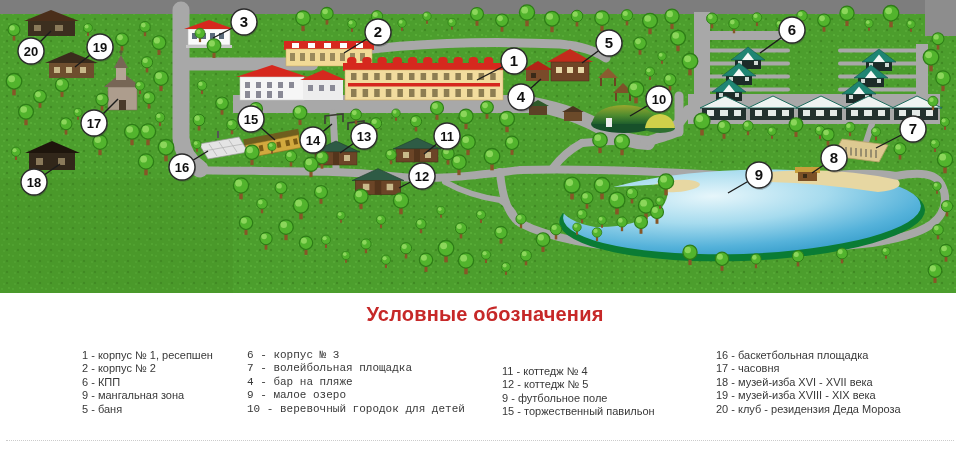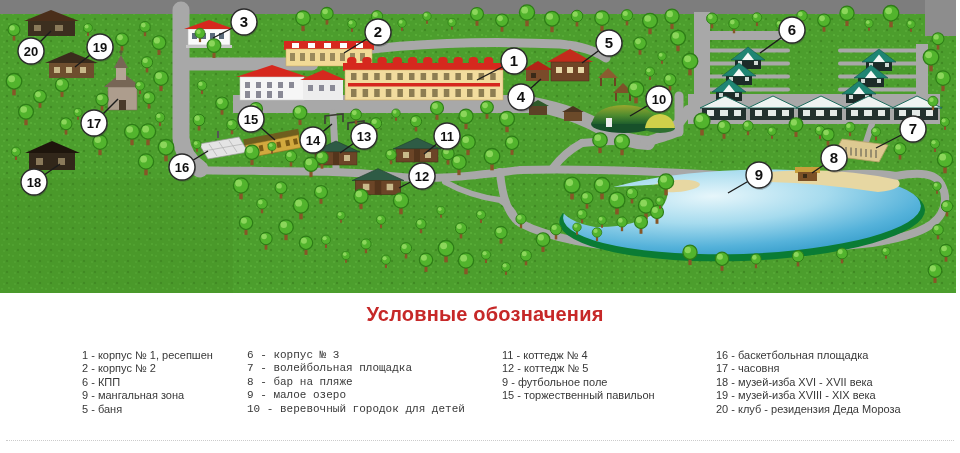--- a/index.html
+++ b/index.html
@@ -631,25 +631,25 @@
       <div class="lcol" style="left: 38px; margin-left: 44px;">
         <div class="litem">1 - корпус № 1, ресепшен</div>
         <div class="litem">2 - корпус № 2</div>
         <div class="litem">6 - КПП</div>
         <div class="litem">9 - мангальная зона</div>
         <div class="litem">5 - баня</div>
       </div>
       <div class="lcol" style="left: 247px; font-family: Liberation Mono, monospace;">
         <div class="litem">6 - корпус № 3</div>
         <div class="litem">7 - волейбольная площадка</div>
-        <div class="litem">8 - бар на пляже</div>
+        <div class="litem">4 - бар на пляже</div>
         <div class="litem">9 - малое озеро</div>
         <div class="litem">10 - веревочный городок для детей</div>
       </div>
-      <div class="lcol" style="left: 502px;">
+      <div class="lcol" style="left: 502px; margin-top: 16px;">
         <div class="litem">11 - коттедж № 4</div>
         <div class="litem">12 - коттедж № 5</div>
         <div class="litem">9 - футбольное поле</div>
         <div class="litem">15 - торжественный павильон</div>
       </div>
       <div class="lcol" style="left: 716px;">
         <div class="litem">16 - баскетбольная площадка</div>
         <div class="litem">17 - часовня</div>
         <div class="litem">18 - музей-изба XVI - XVII века</div>
         <div class="litem">19 - музей-изба XVIII - XIX века</div>

